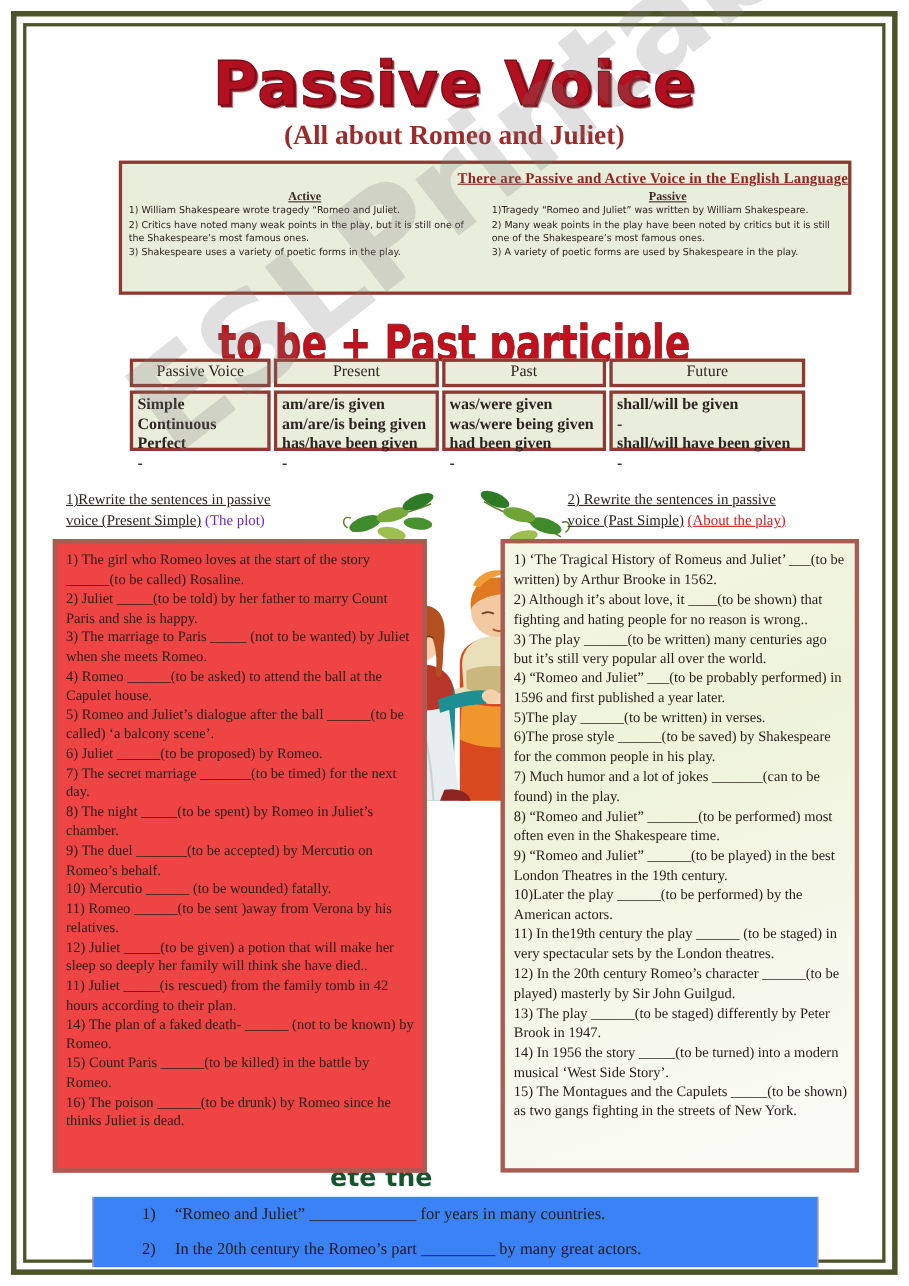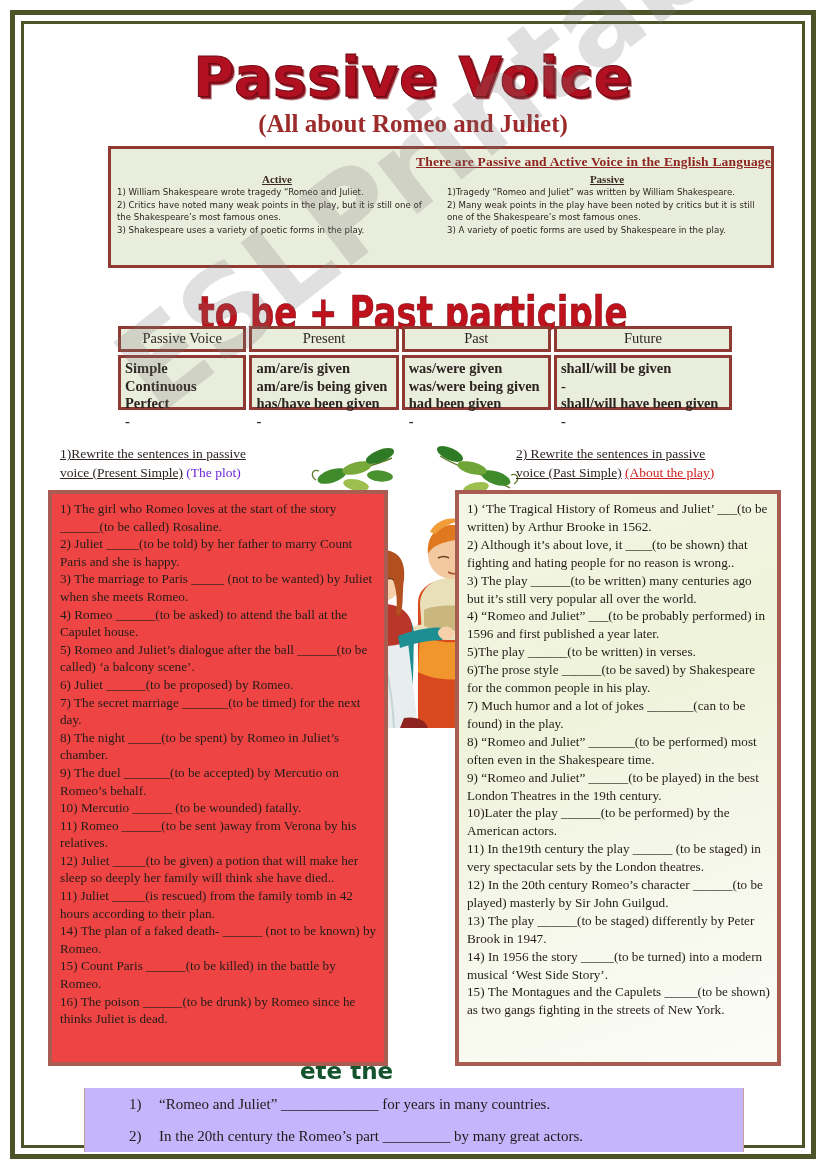--- a/index.html
+++ b/index.html
@@ -185,21 +185,21 @@
     color: #14532d;
     z-index: 7;
   }
 
   
   #bottom-box {
     position:absolute; left: 84px; top: 1088px; width: 660px;
     border-left: 1px solid #c9a0a0;
     border-right: 1px solid #c9a0a0;
     z-index: 3;
-    background: #c4b5fd;
+    background: #3b82f6;
   }
   #bottom-box p {
     margin: 0;
     padding: 4px 0 4px 44px;
     font-family: "Liberation Serif", serif;
     font-size: 15px;
     line-height: 24px;
     color: #221a16;
   }
   #bottom-box .num { display:inline-block; width: 30px; }

